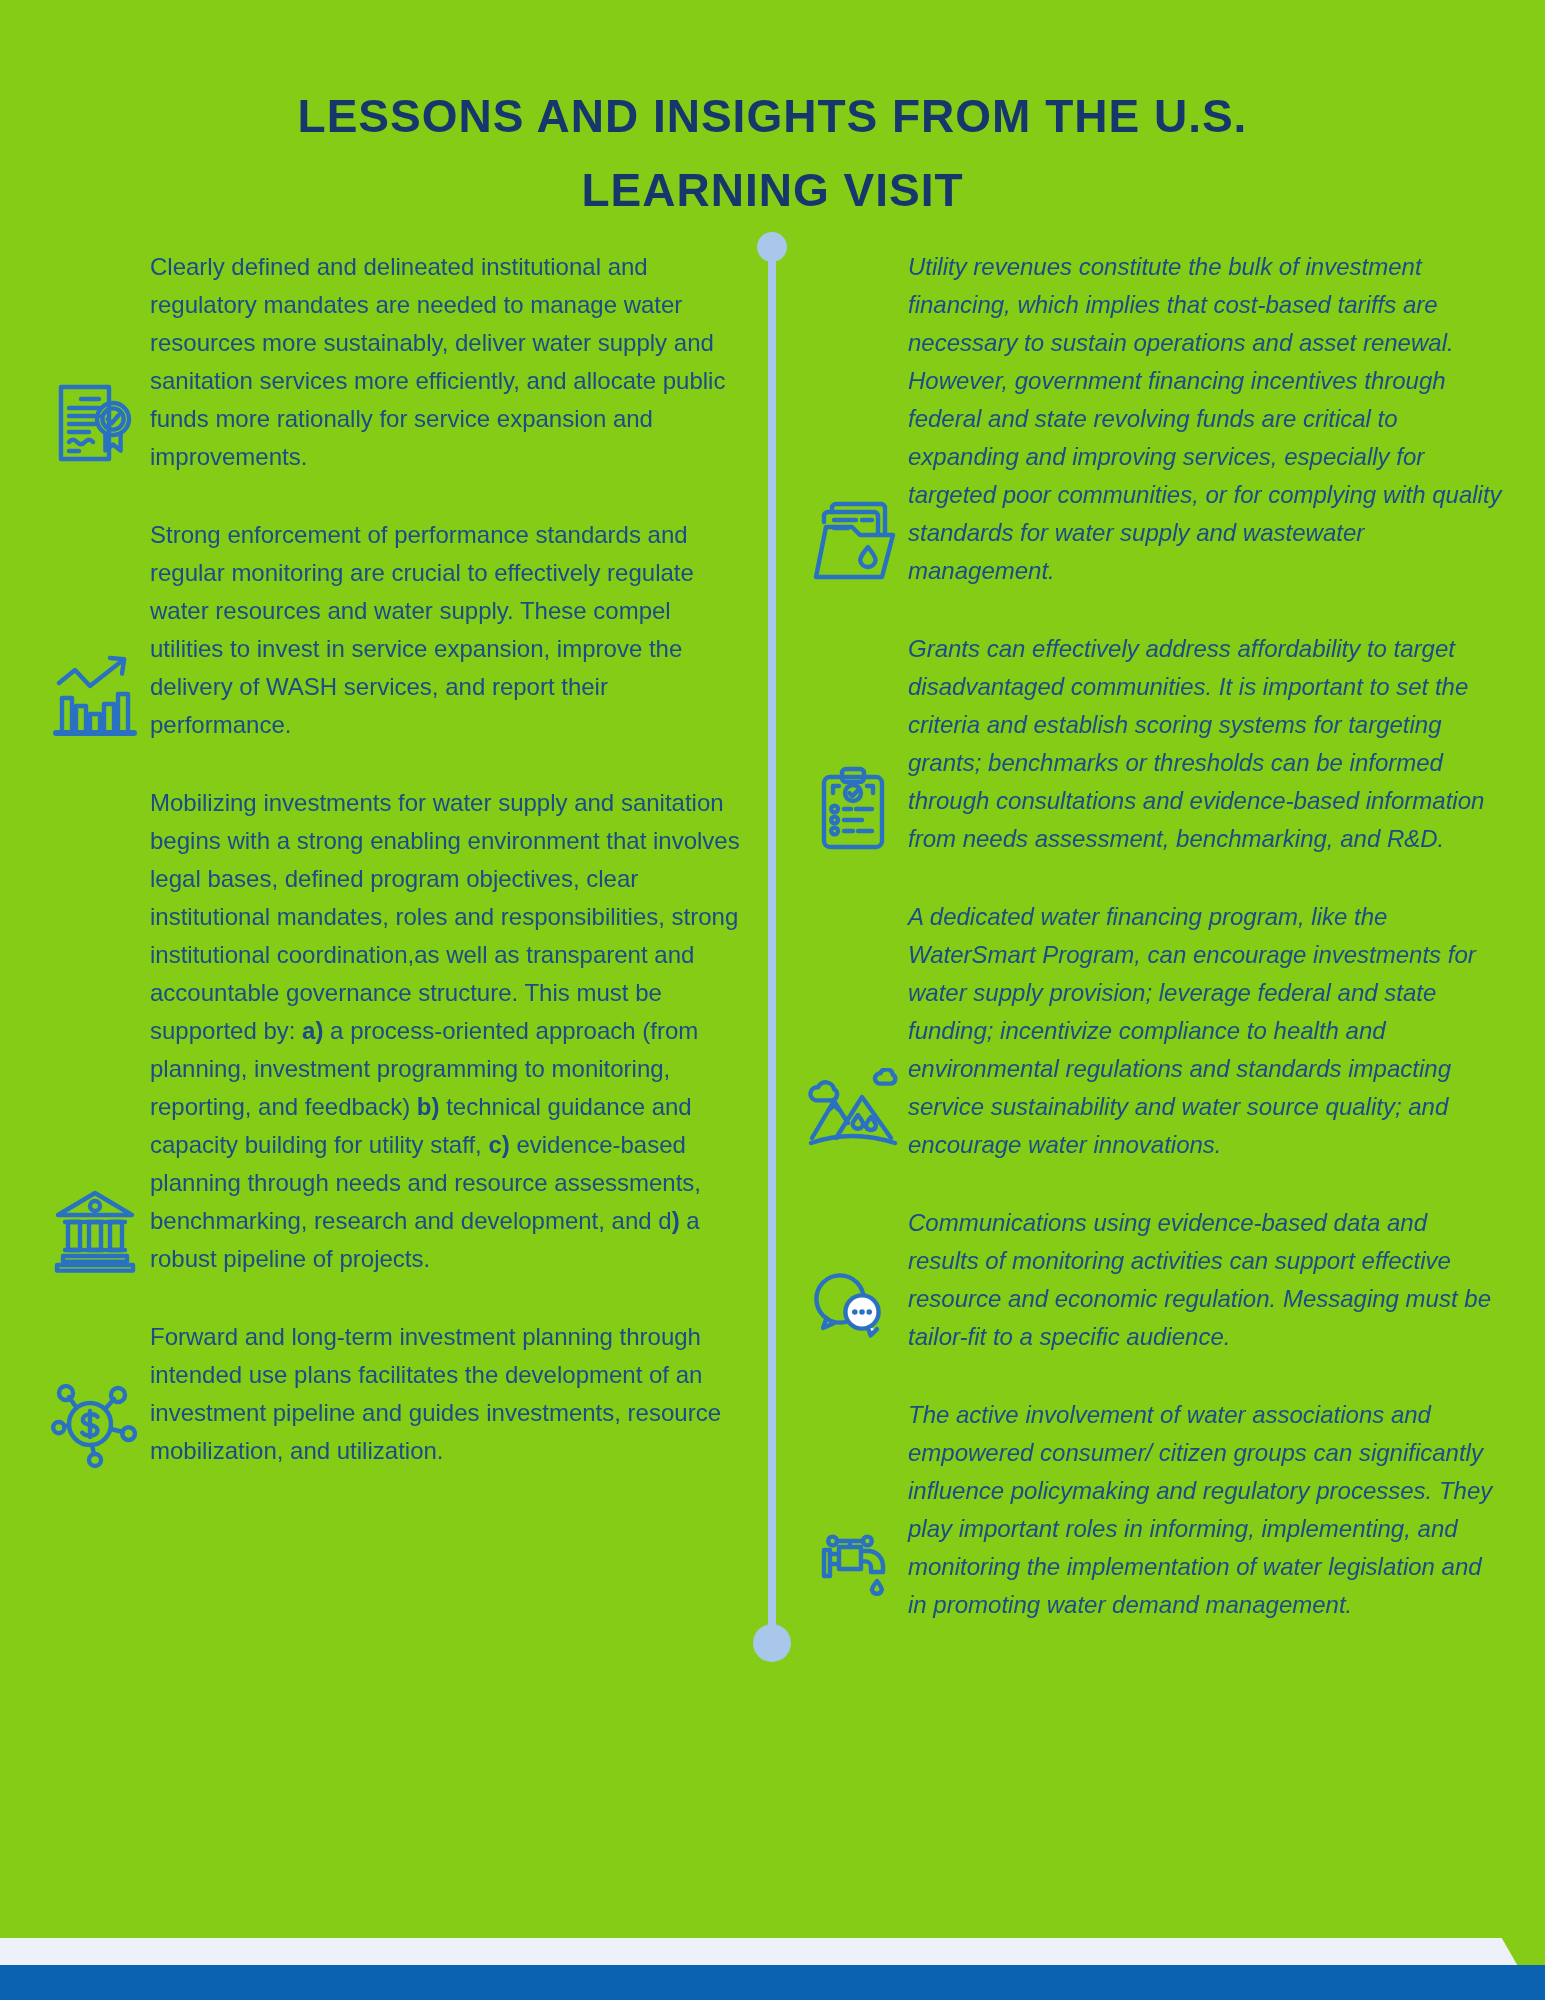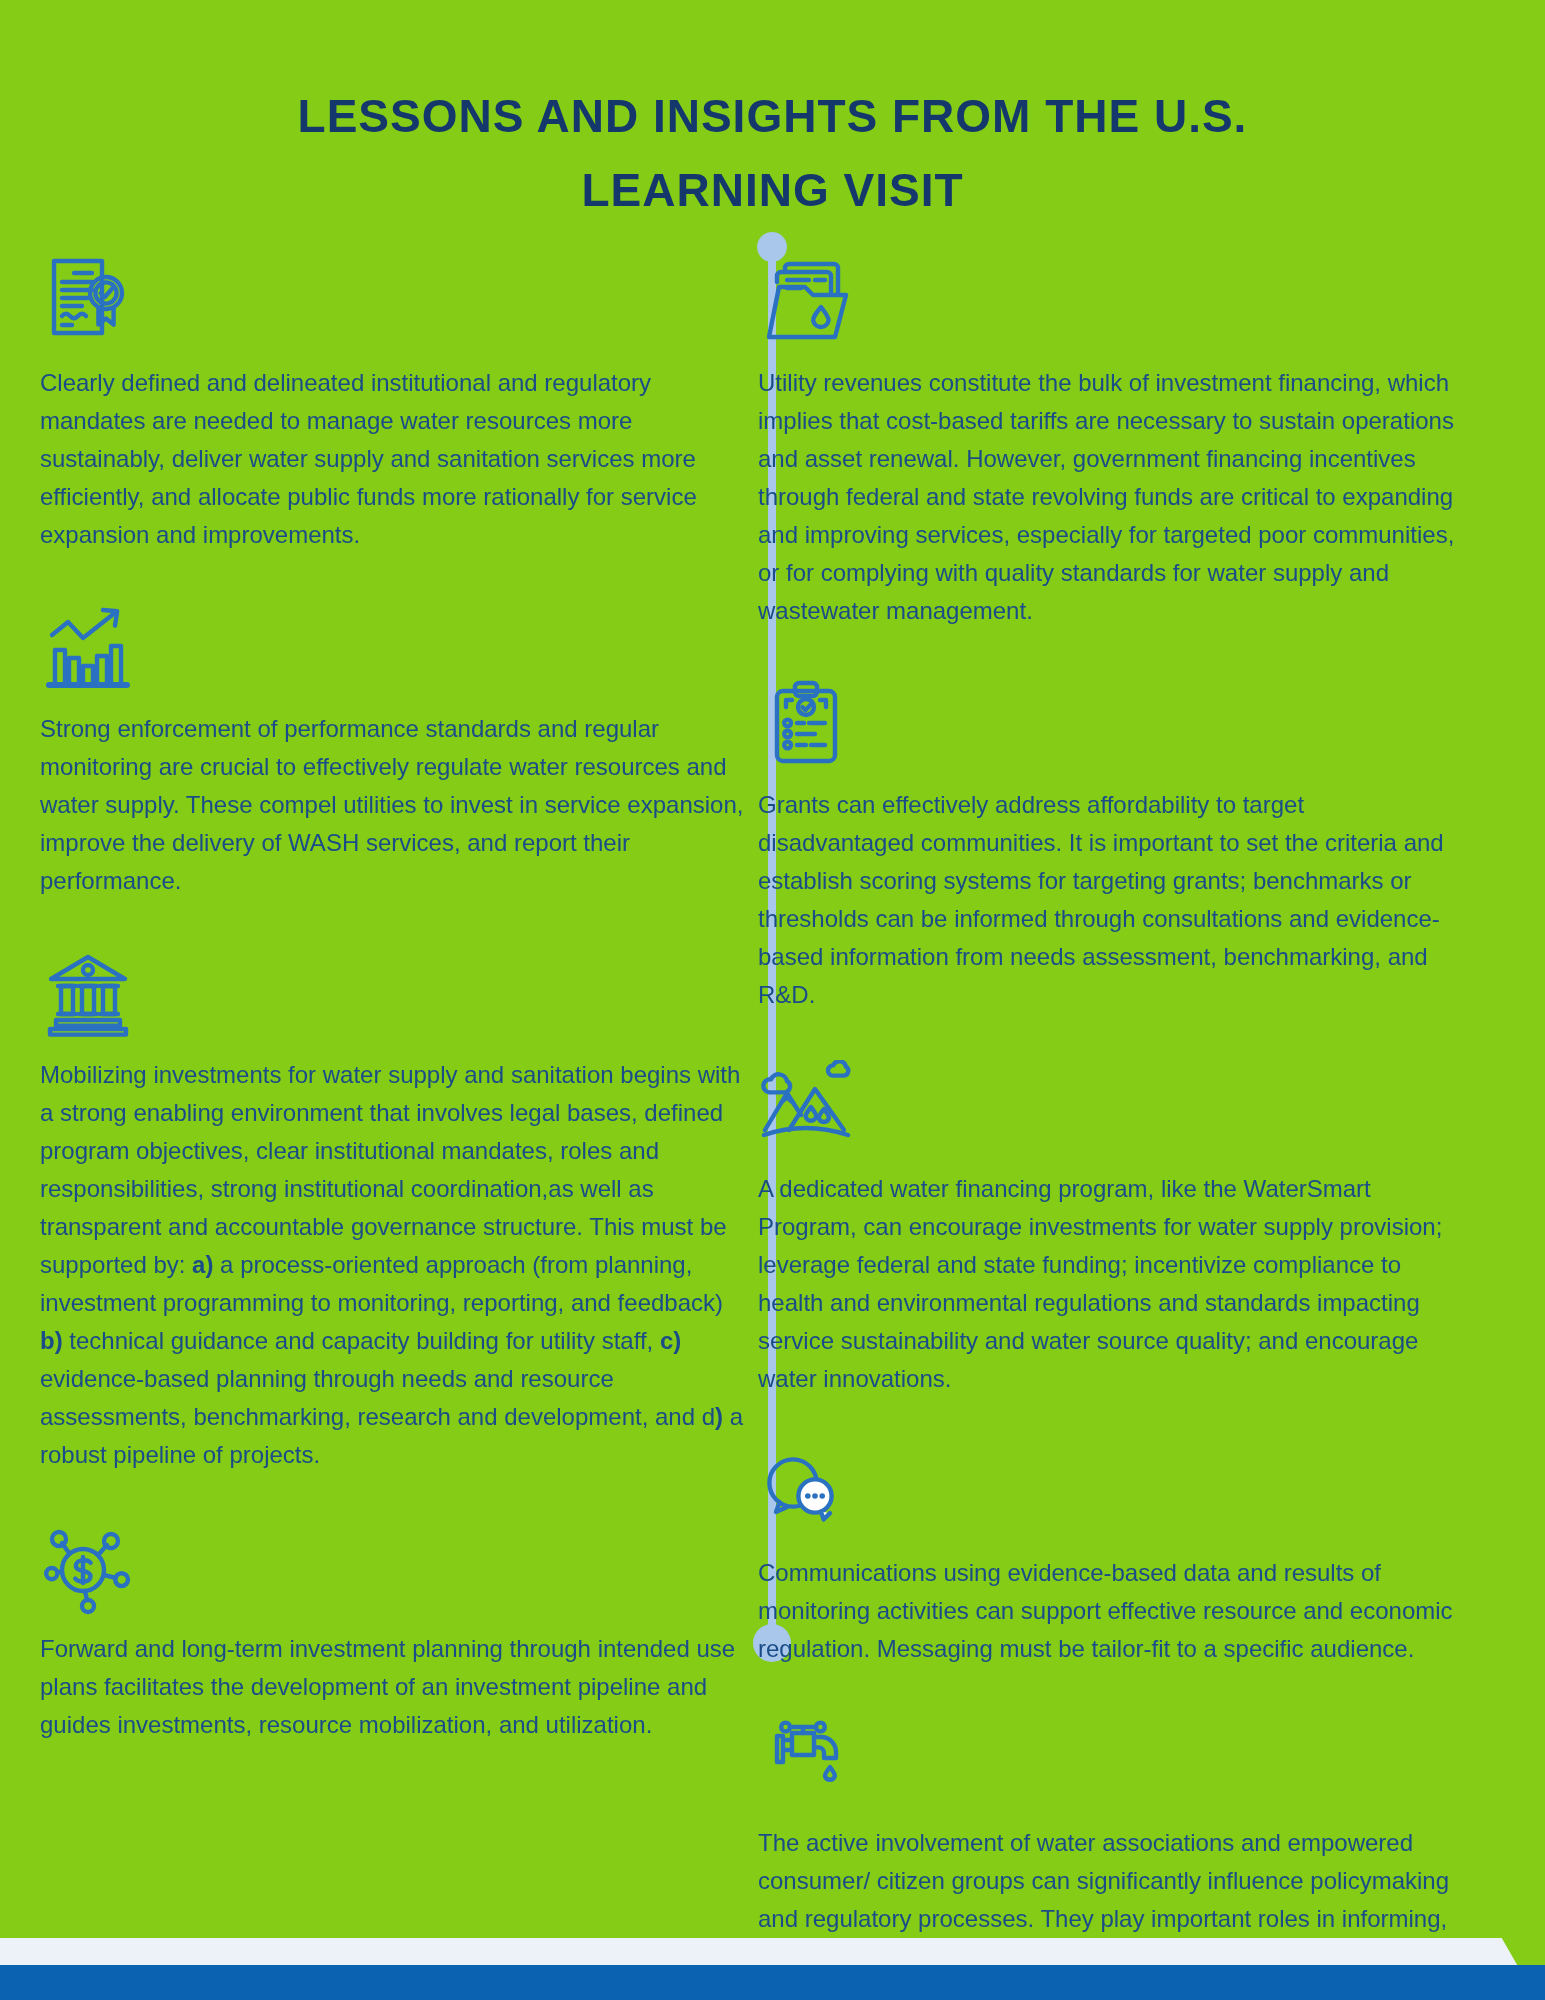--- a/index.html
+++ b/index.html
@@ -29,22 +29,22 @@
   }
   .timeline::before,.timeline::after{
     content:"";position:absolute;left:50%;transform:translateX(-50%);
     border-radius:50%;
     background:var(--timeline_blue,#a9c7eb);
   }
   .timeline::before{width:30px;height:30px;top:-15px;}
   .timeline::after{width:38px;height:38px;bottom:-19px;}
   .col{position:absolute;top:248px;width:706px;}
   .col-left{left:40px;}
-  .col-right{left:758px;}
-  .item{display:flex;align-items:flex-start;margin-bottom:40px;flex-direction:column;}
+  .col-right{left:798px;font-style:italic;}
+  .item{display:flex;align-items:flex-end;margin-bottom:40px;}
   .icon-box{flex:0 0 110px;display:flex;justify-content:center;padding-top:6px;}
   .icon-box svg{width:96px;height:96px;}
   .icon-box svg *{
     stroke:var(--icon_blue,#2a72c1);
     fill:none;
     stroke-width:2.2;
     stroke-linecap:round;
     stroke-linejoin:round;
   }
   .icon-box svg .thick{stroke-width:3;}

